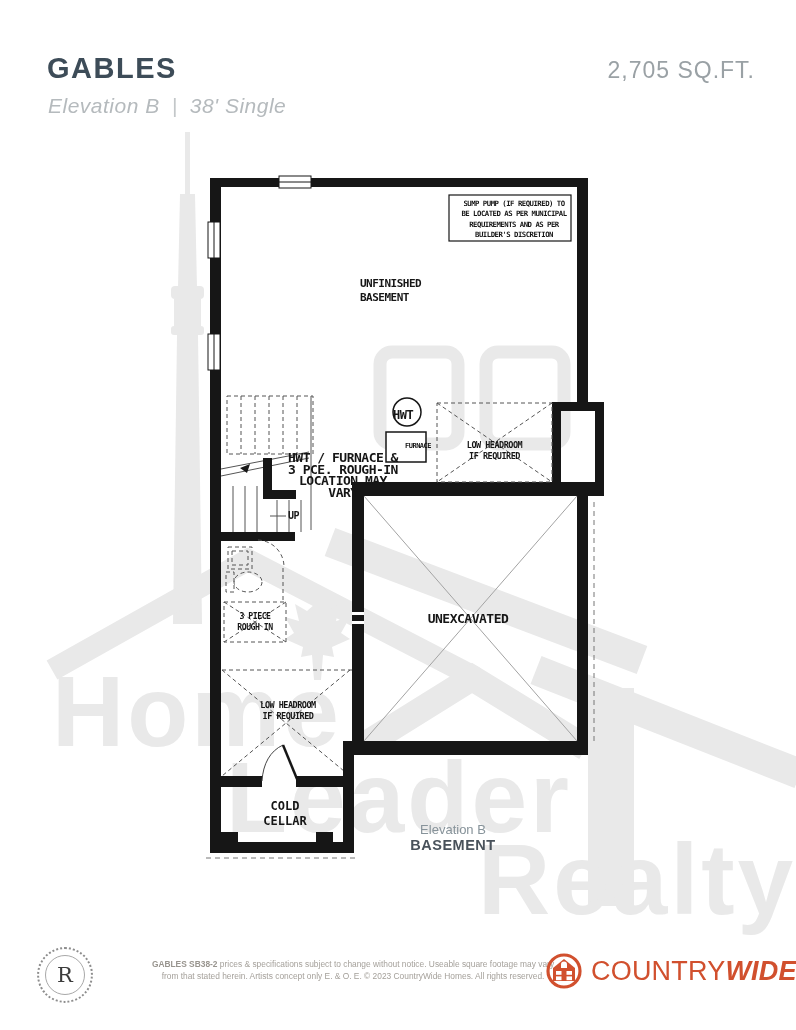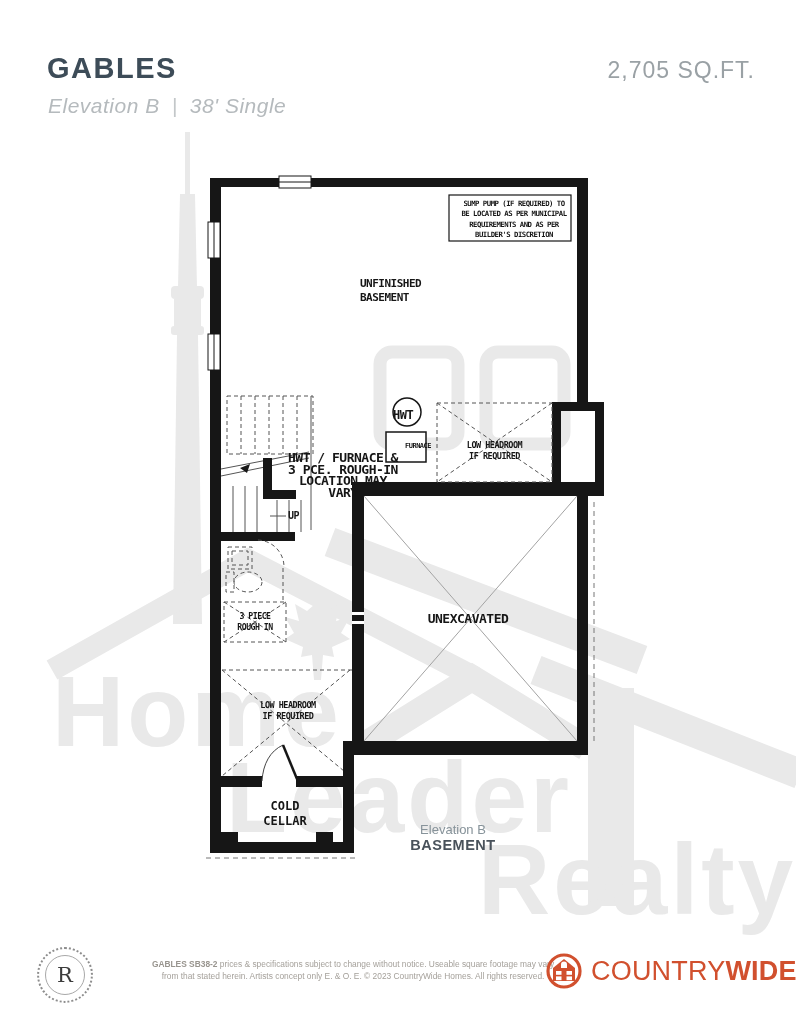--- a/index.html
+++ b/index.html
@@ -35,21 +35,21 @@
         border:2px dotted #8d8d8d;display:flex;align-items:center;justify-content:center;}
   .seal-inner{width:38px;height:38px;border-radius:50%;border:1px solid #a8a8a8;
         display:flex;align-items:center;justify-content:center;
         font-family:"DejaVu Serif",serif;font-size:21px;color:#3c3c3c;}
   .disclaimer{position:absolute;left:137px;top:959px;width:432px;text-align:center;
         font-size:8.4px;line-height:11.5px;color:#a5a19b;}
   .disclaimer b{font-weight:700;color:#98948e;}
   .brand{position:absolute;left:544px;top:951px;display:flex;align-items:center;}
   .brand-text{font-size:27px;color:#d1502e;letter-spacing:.2px;margin-left:7px;}
   .brand-text .w1{font-weight:400;}
-  .brand-text .w2{font-weight:700;}
+  .brand-text .w2{font-weight:700;font-style:italic;}
 </style>
 </head>
 <body>
 
 <div id="page">
 
   <div class="title">GABLES</div>
   <div class="subtitle">
     <span>Elevation B</span><span class="sep">|</span><span>38' Single</span>
   </div>

